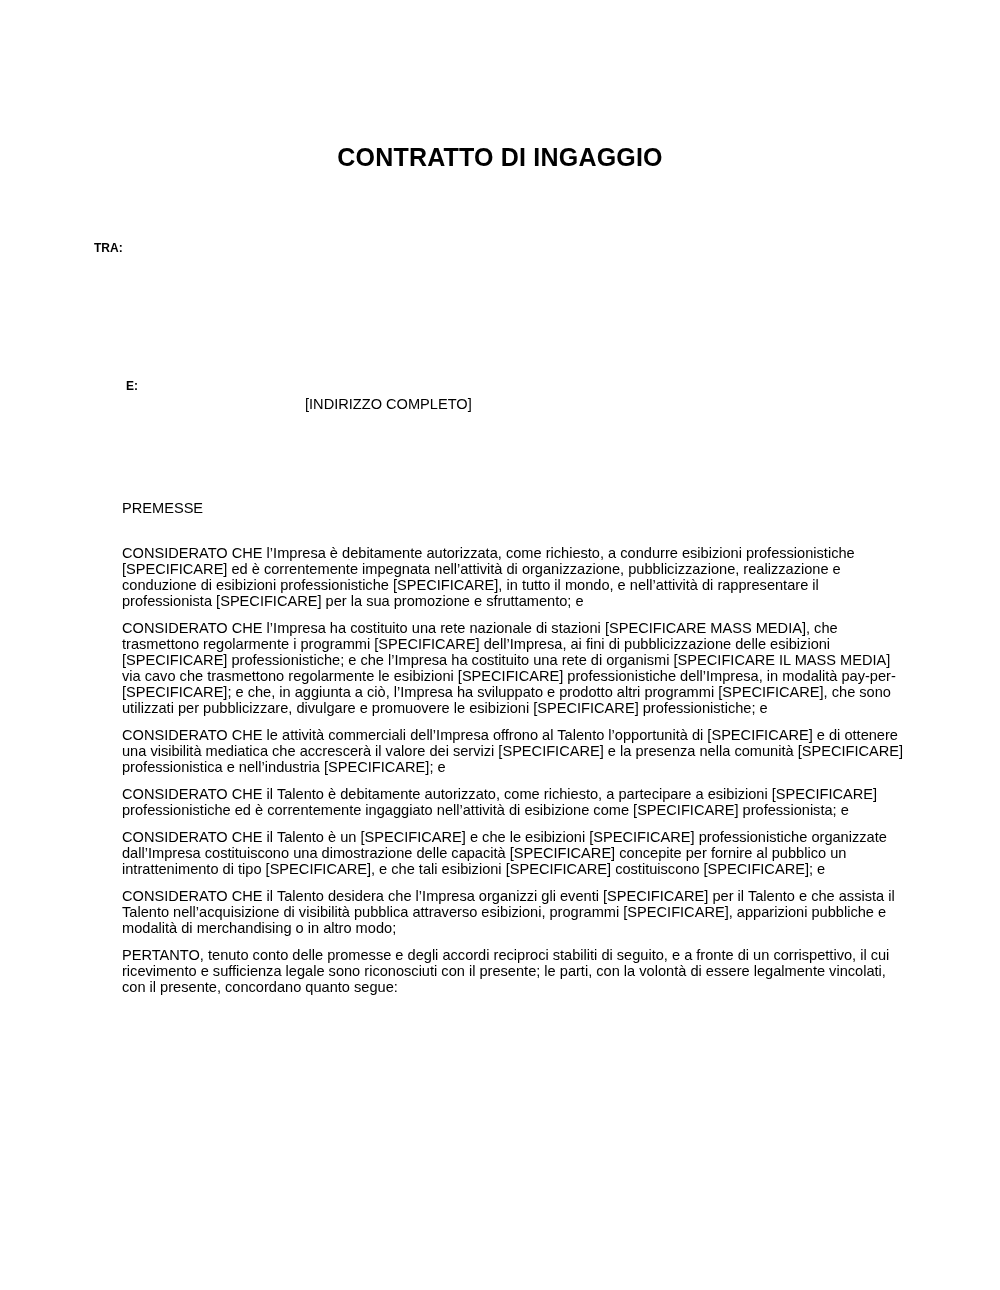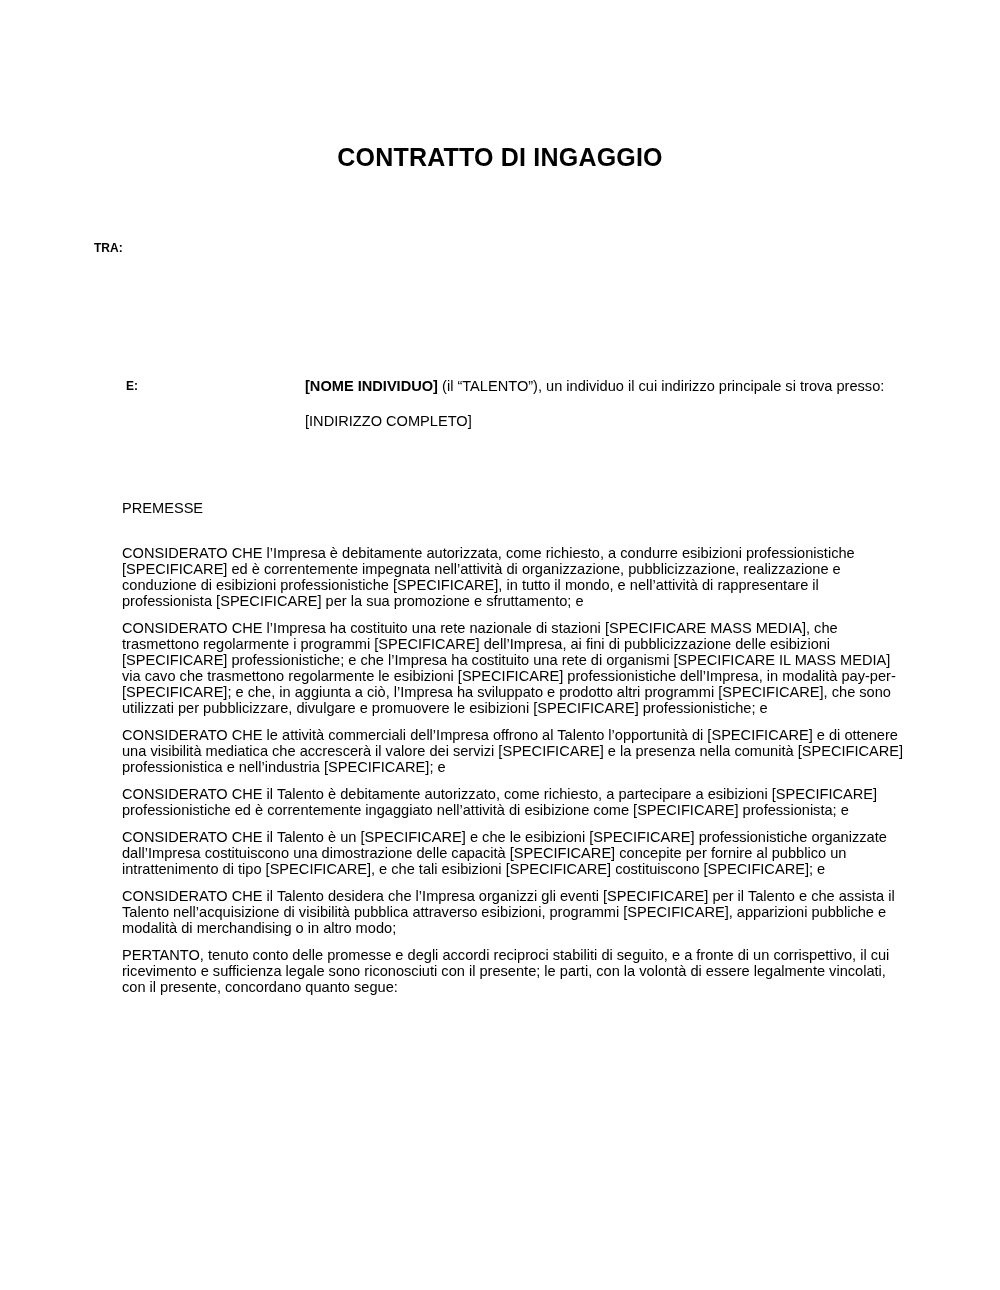--- a/index.html
+++ b/index.html
@@ -123,21 +123,20 @@
   <div class="party-block" id="party-0">
     <div class="party-row">
       <span class="party-label">TRA:</span>
     </div>
   </div>
 
   <div class="party-block" id="party-1">
     <div class="party-row">
       <span class="party-label">E:</span>
       <div class="party-body">
-        <p class="party-desc"><span class="strong">[NOME INDIVIDUO]</span><span> (il “TALENTO”), un individuo il cui indirizzo principale si trova presso:</span></p>
         <p class="party-address">[INDIRIZZO COMPLETO]</p>
       </div>
     </div>
   </div>
 
   <div class="body-col">
     <p class="section-heading">PREMESSE</p>
 
     <p class="recital">CONSIDERATO CHE l’Impresa è debitamente autorizzata, come richiesto, a condurre esibizioni professionistiche [SPECIFICARE] ed è correntemente impegnata nell’attività di organizzazione, pubblicizzazione, realizzazione e conduzione di esibizioni professionistiche [SPECIFICARE], in tutto il mondo, e nell’attività di rappresentare il professionista [SPECIFICARE] per la sua promozione e sfruttamento; e</p>
     <p class="recital">CONSIDERATO CHE l’Impresa ha costituito una rete nazionale di stazioni [SPECIFICARE MASS MEDIA], che trasmettono regolarmente i programmi [SPECIFICARE] dell’Impresa, ai fini di pubblicizzazione delle esibizioni [SPECIFICARE] professionistiche; e che l’Impresa ha costituito una rete di organismi [SPECIFICARE IL MASS MEDIA] via cavo che trasmettono regolarmente le esibizioni [SPECIFICARE] professionistiche dell’Impresa, in modalità pay-per-[SPECIFICARE]; e che, in aggiunta a ciò, l’Impresa ha sviluppato e prodotto altri programmi [SPECIFICARE], che sono utilizzati per pubblicizzare, divulgare e promuovere le esibizioni [SPECIFICARE] professionistiche; e</p>

